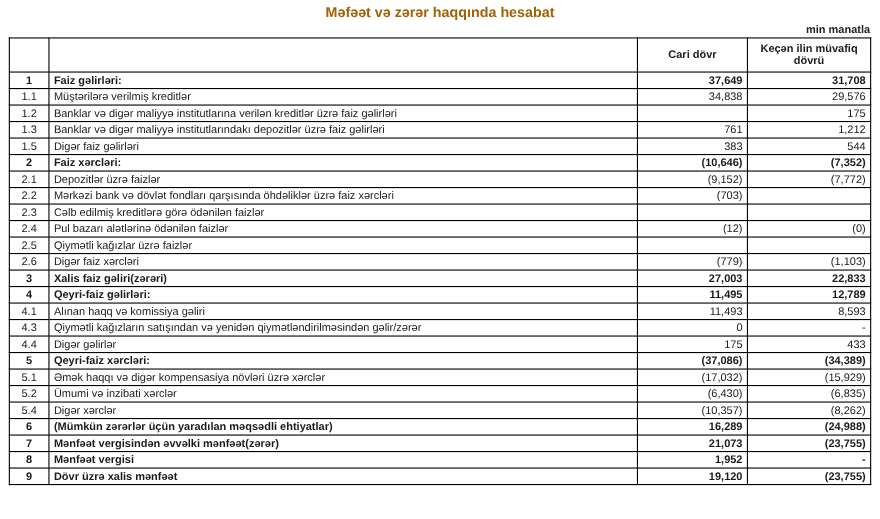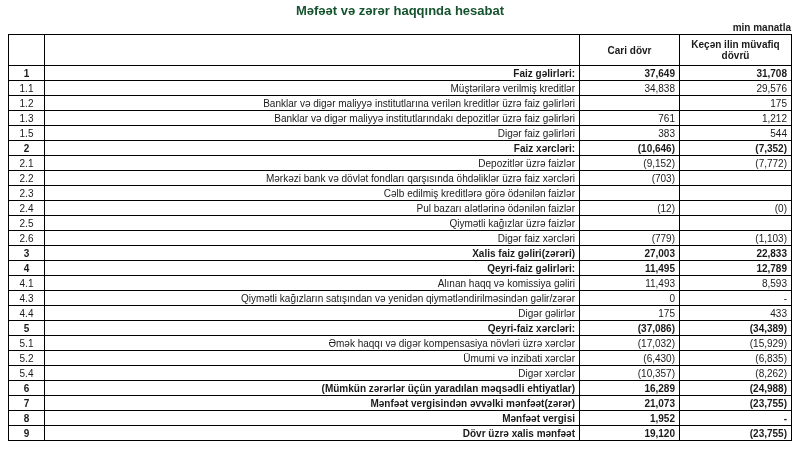--- a/index.html
+++ b/index.html
@@ -14,21 +14,21 @@
   .page {
     box-sizing: border-box;
     width: 800px;
     height: 472px;
     padding: 3px 8px 2px 8px;
   }
   .report-title {
     font-size: 13px;
     font-weight: bold;
     text-align: center;
-    color: #14532d;
+    color: #a16207;
     margin: 0 0 3px 0;
   }
   .unit-note {
     font-size: 10px;
     font-weight: bold;
     text-align: right;
     color: #222222;
     margin: 4px 1px 1px 0;
   }
   table.pnl {
@@ -50,21 +50,21 @@
   col.c-desc { width: auto; }
   col.c-cur  { width: 100px; }
   col.c-prev { width: 112px; }
   thead th {
     font-weight: bold;
     height: 28px;
     font-size: 10px;
   }
   tbody td { height: 12px; white-space: nowrap; }
   td.num  { text-align: center; }
-  td.desc { text-align: right; }
+  td.desc { text-align: left; }
   td.val  { text-align: right; }
   tr.bold td { font-weight: bold; }
 </style>
 </head>
 <body>
 
 <div class="page">
   <h1 class="report-title">Məfəət və zərər haqqında hesabat</h1>
   <div class="unit-note">min manatla</div>
 

